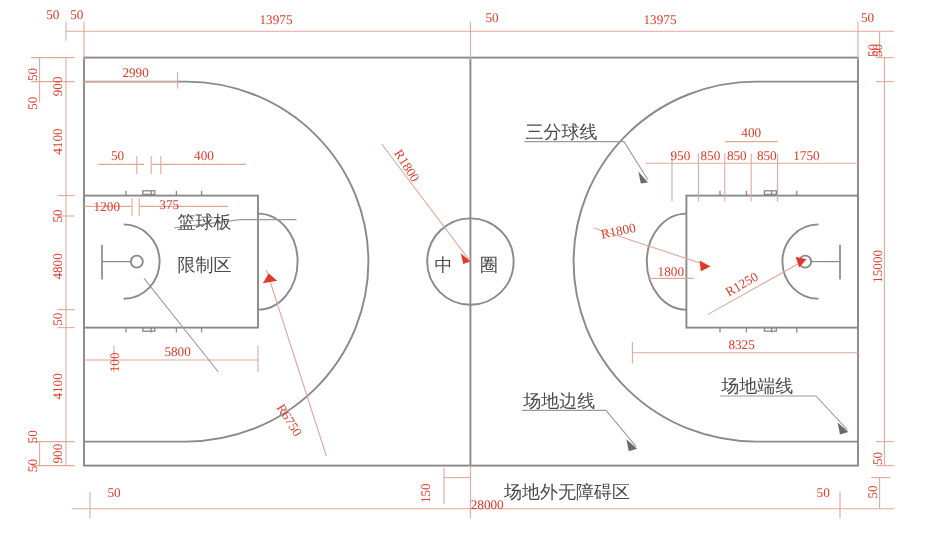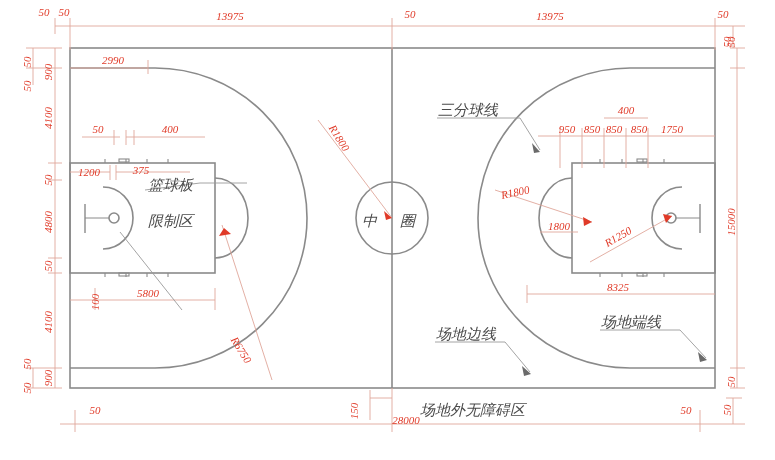--- a/index.html
+++ b/index.html
@@ -1,18 +1,18 @@
 <!DOCTYPE html>
 <html><head>
 <meta charset="utf-8">
 <style>
   html,body{margin:0;padding:0;background:#ffffff;}
   body{width:775px;height:460px;overflow:hidden;
        font-family:"Liberation Serif","DejaVu Serif",serif;}
-  #stage{position:relative;width:775px;height:460px;font-style:italic;}
+  #stage{position:relative;width:775px;height:460px;}
   svg{display:block;}
   .dimtxt{fill:#e03a28;font-family:"Liberation Serif","DejaVu Serif",serif;font-size:11px;}
   .cntxt{fill:#4a4a4a;font-family:"DejaVu Sans","Liberation Sans",sans-serif;font-size:15px;}
 </style>
 </head>
 <body>
 
 <div id="stage">
 <svg width="775" height="460" viewBox="0 0 775 460">
 

